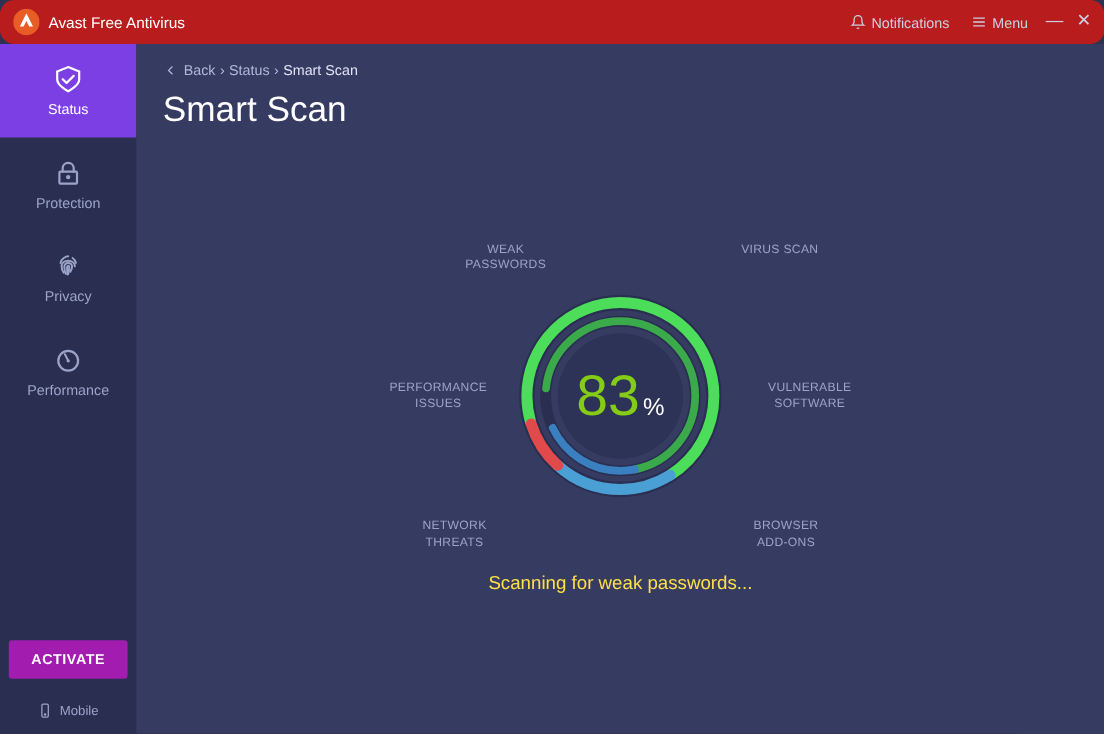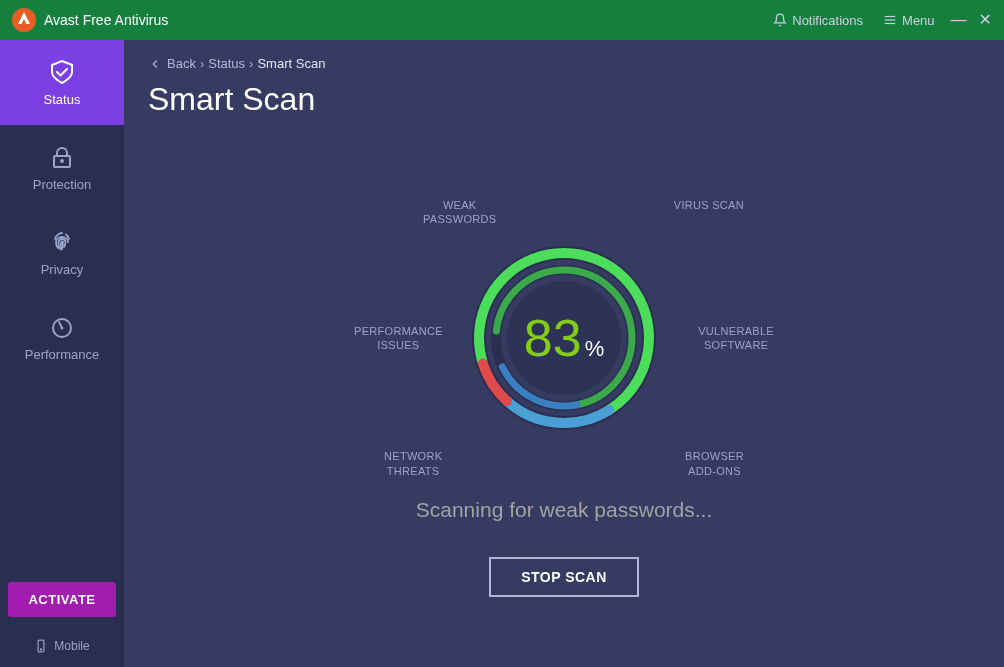--- a/index.html
+++ b/index.html
@@ -10,25 +10,26 @@
       background: #2d3250;
       overflow: hidden;
       display: flex;
       flex-direction: column;
     }
 
     
     .title-bar {
       display: flex;
       align-items: center;
-      background: #15803d;
+      background: #b91c1c;
       height: 40px;
       padding: 0 12px;
       justify-content: space-between;
       flex-shrink: 0;
+      border-radius: 13px;
     }
     .title-bar-left {
       display: flex;
       align-items: center;
       gap: 8px;
     }
     .app-logo {
       width: 24px;
       height: 24px;
     }
@@ -230,22 +231,22 @@
       font-weight: 300;
     }
     .percent-sign {
       color: #fff;
       font-size: 22px;
       font-weight: 300;
     }
 
     
     .scan-status {
-      color: #a3a3a3;
-      font-size: 21px;
+      color: #fde047;
+      font-size: 17px;
       font-weight: 500;
       margin-bottom: 35px;
     }
     .stop-scan-btn {
       background: transparent;
       border: 2px solid #b0b8d9;
       color: #fff;
       font-size: 14px;
       font-weight: 600;
       padding: 10px 30px;
@@ -394,18 +395,17 @@
 
         <div class="percent-display">
           <span class="percent-number">83</span>
           <span class="percent-sign">%</span>
         </div>
 
       </div>
 
       <div class="scan-status">Scanning for weak passwords...</div>
 
-      <button class="stop-scan-btn">STOP SCAN</button>
 
     </div>
   </div>
 
 </div>
 
 </body></html>

